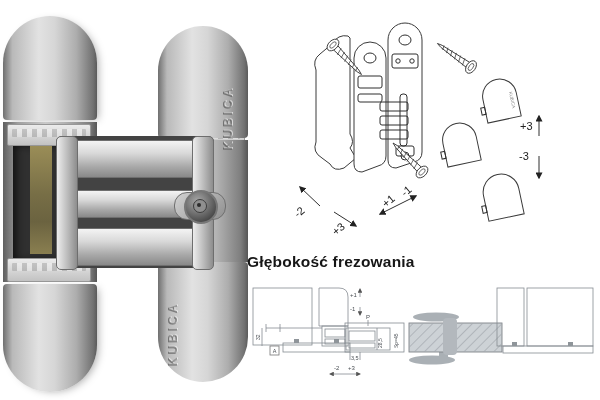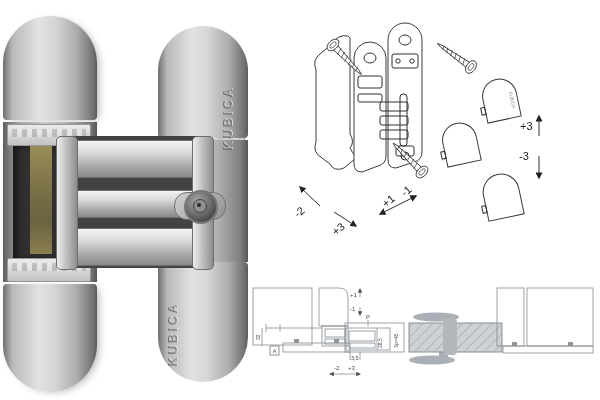--- a/index.html
+++ b/index.html
@@ -162,20 +162,21 @@
       <line class="ln" x1="88" y1="208" x2="124" y2="190" marker-start="url(#ah)" marker-end="url(#ah)"></line>
       <text class="lbl" x="94" y="202" transform="rotate(-40 94 202)">+1</text>
       <text class="lbl" x="113" y="191" transform="rotate(-40 113 191)">-1</text>
       <line class="ln" x1="247" y1="130" x2="247" y2="110" marker-end="url(#ah)"></line>
       <text class="lbl" x="228" y="124">+3</text>
       <line class="ln" x1="247" y1="150" x2="247" y2="172" marker-end="url(#ah)"></line>
       <text class="lbl" x="227" y="154">-3</text>
     </g>
   </svg>
 
+  <div class="abs section-title">Głębokość frezowania</div>
 
   <svg id="milling" class="abs" width="352" height="116" viewBox="0 0 352 116">
     <defs>
       <pattern id="ht" width="6" height="6" patternUnits="userSpaceOnUse" patternTransform="rotate(45)">
         <line x1="0" y1="0" x2="0" y2="6" stroke="#b4b9be" stroke-width="1.2"></line>
       </pattern>
       <pattern id="htd" width="3.5" height="3.5" patternUnits="userSpaceOnUse" patternTransform="rotate(45)">
         <line x1="0" y1="0" x2="0" y2="3.5" stroke="#a9aeb3" stroke-width="1"></line>
       </pattern>
       <pattern id="htp" width="7" height="7" patternUnits="userSpaceOnUse" patternTransform="rotate(45)">

